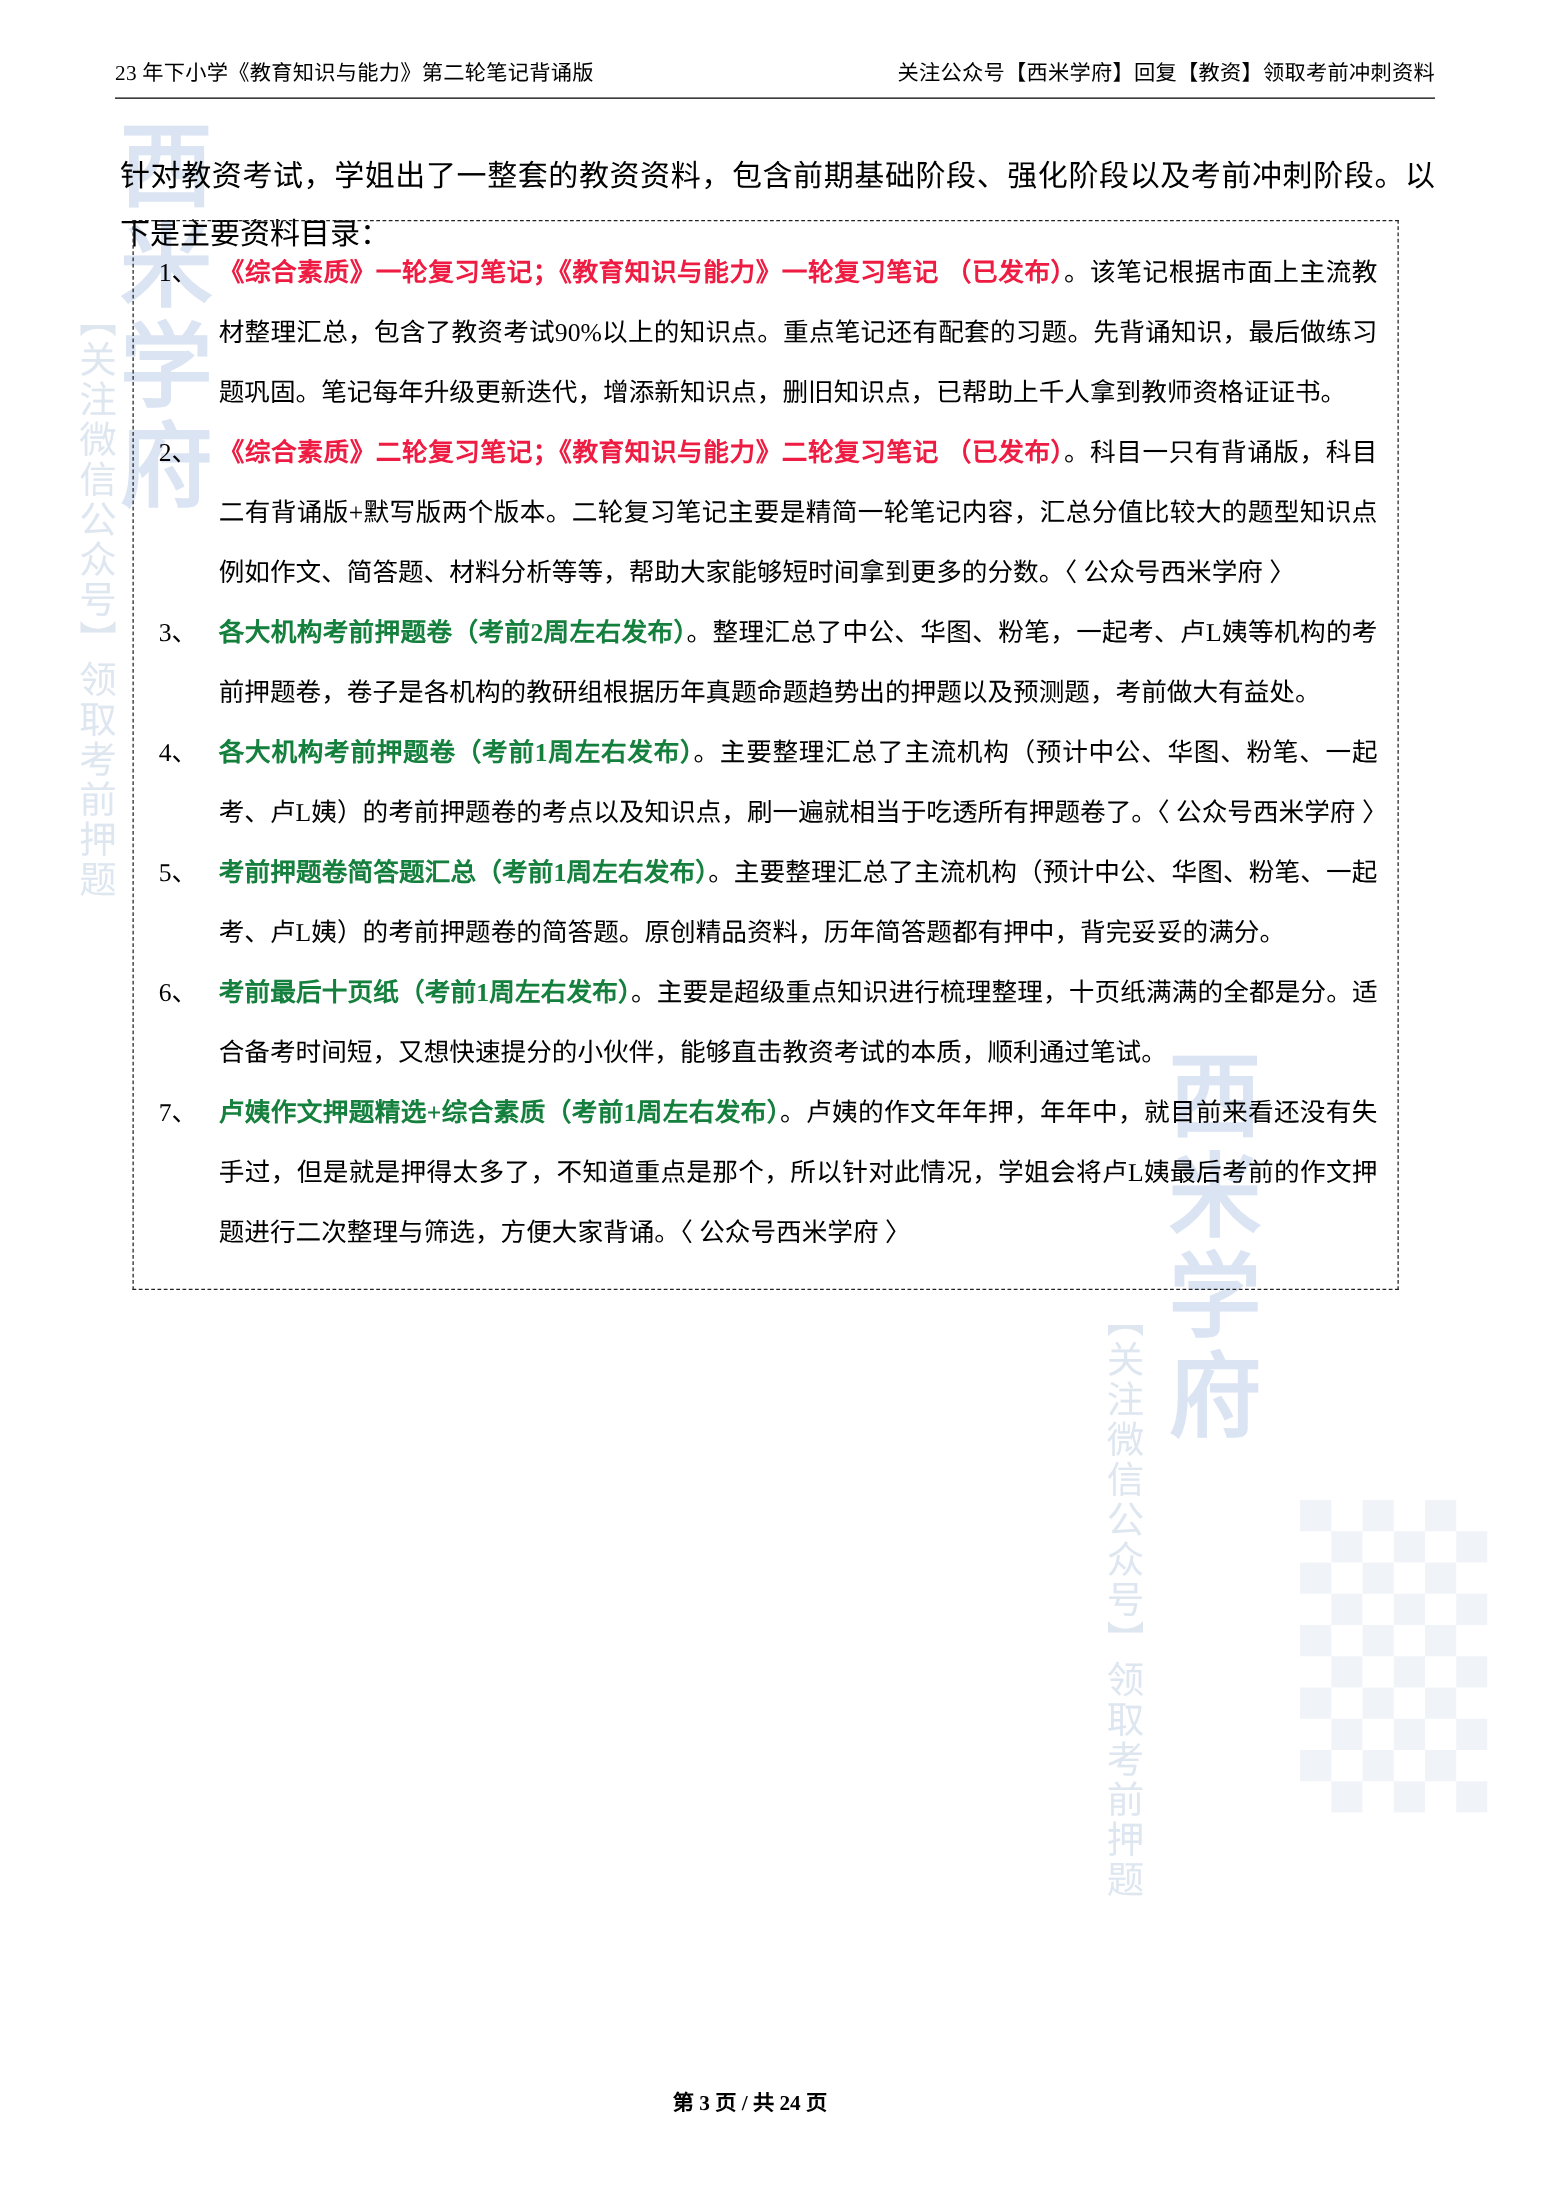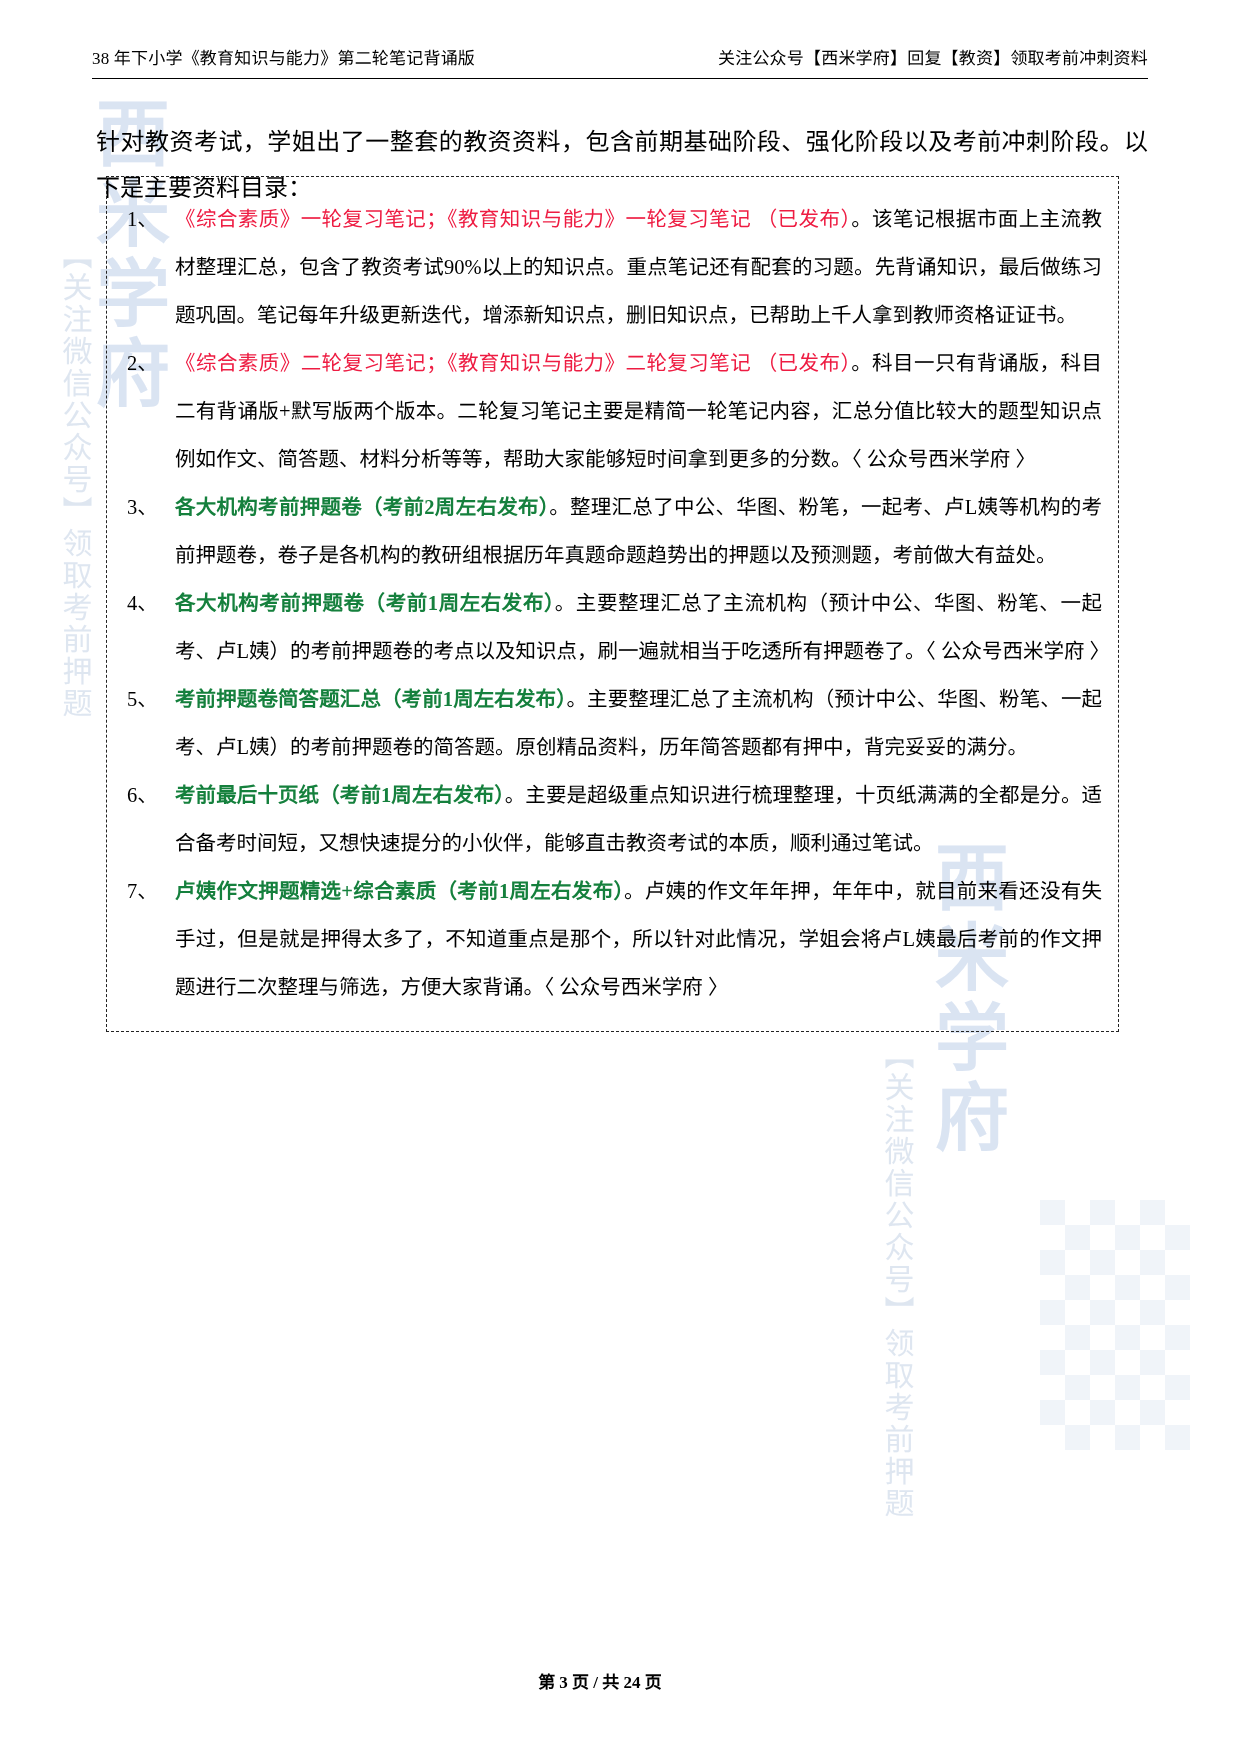--- a/index.html
+++ b/index.html
@@ -120,21 +120,21 @@
     width: 54px;
     padding-left: 6px;
     box-sizing: border-box;
     white-space: nowrap;
   }
   .item-body {
     flex: 1 1 auto;
     text-align: justify;
     text-justify: inter-ideograph;
   }
-  .hl-red  { color: #ee1c42; font-weight: 400; }
+  .hl-red  { color: #ee1c42; font-weight: 700; }
   .hl-blue { color: #15803d; font-weight: 700; }
 
   
   .footer {
     position: absolute;
     left: 0;
     top: 1668px;
     width: 1200px;
     text-align: center;
     font-size: 17px;
@@ -187,21 +187,21 @@
       <rect x="0" y="200" width="25" height="25"></rect>
       <rect x="50" y="200" width="25" height="25"></rect>
       <rect x="100" y="200" width="25" height="25"></rect>
       <rect x="25" y="225" width="25" height="25"></rect>
       <rect x="75" y="225" width="25" height="25"></rect>
       <rect x="125" y="225" width="25" height="25"></rect>
     </g>
   </svg>
 
   <div class="header">
-    <span class="h-left">38 年下小学《教育知识与能力》第二轮笔记背诵版</span>
+    <span class="h-left">23 年下小学《教育知识与能力》第二轮笔记背诵版</span>
     <span class="h-right">关注公众号【西米学府】回复【教资】领取考前冲刺资料</span>
   </div>
   <div class="header-rule"></div>
 
   <p class="intro">针对教资考试，学姐出了一整套的教资资料，包含前期基础阶段、强化阶段以及考前冲刺阶段。以下是主要资料目录：</p>
 
   <div class="listbox">
 
     <div class="item">
       <span class="item-num">1、</span>

